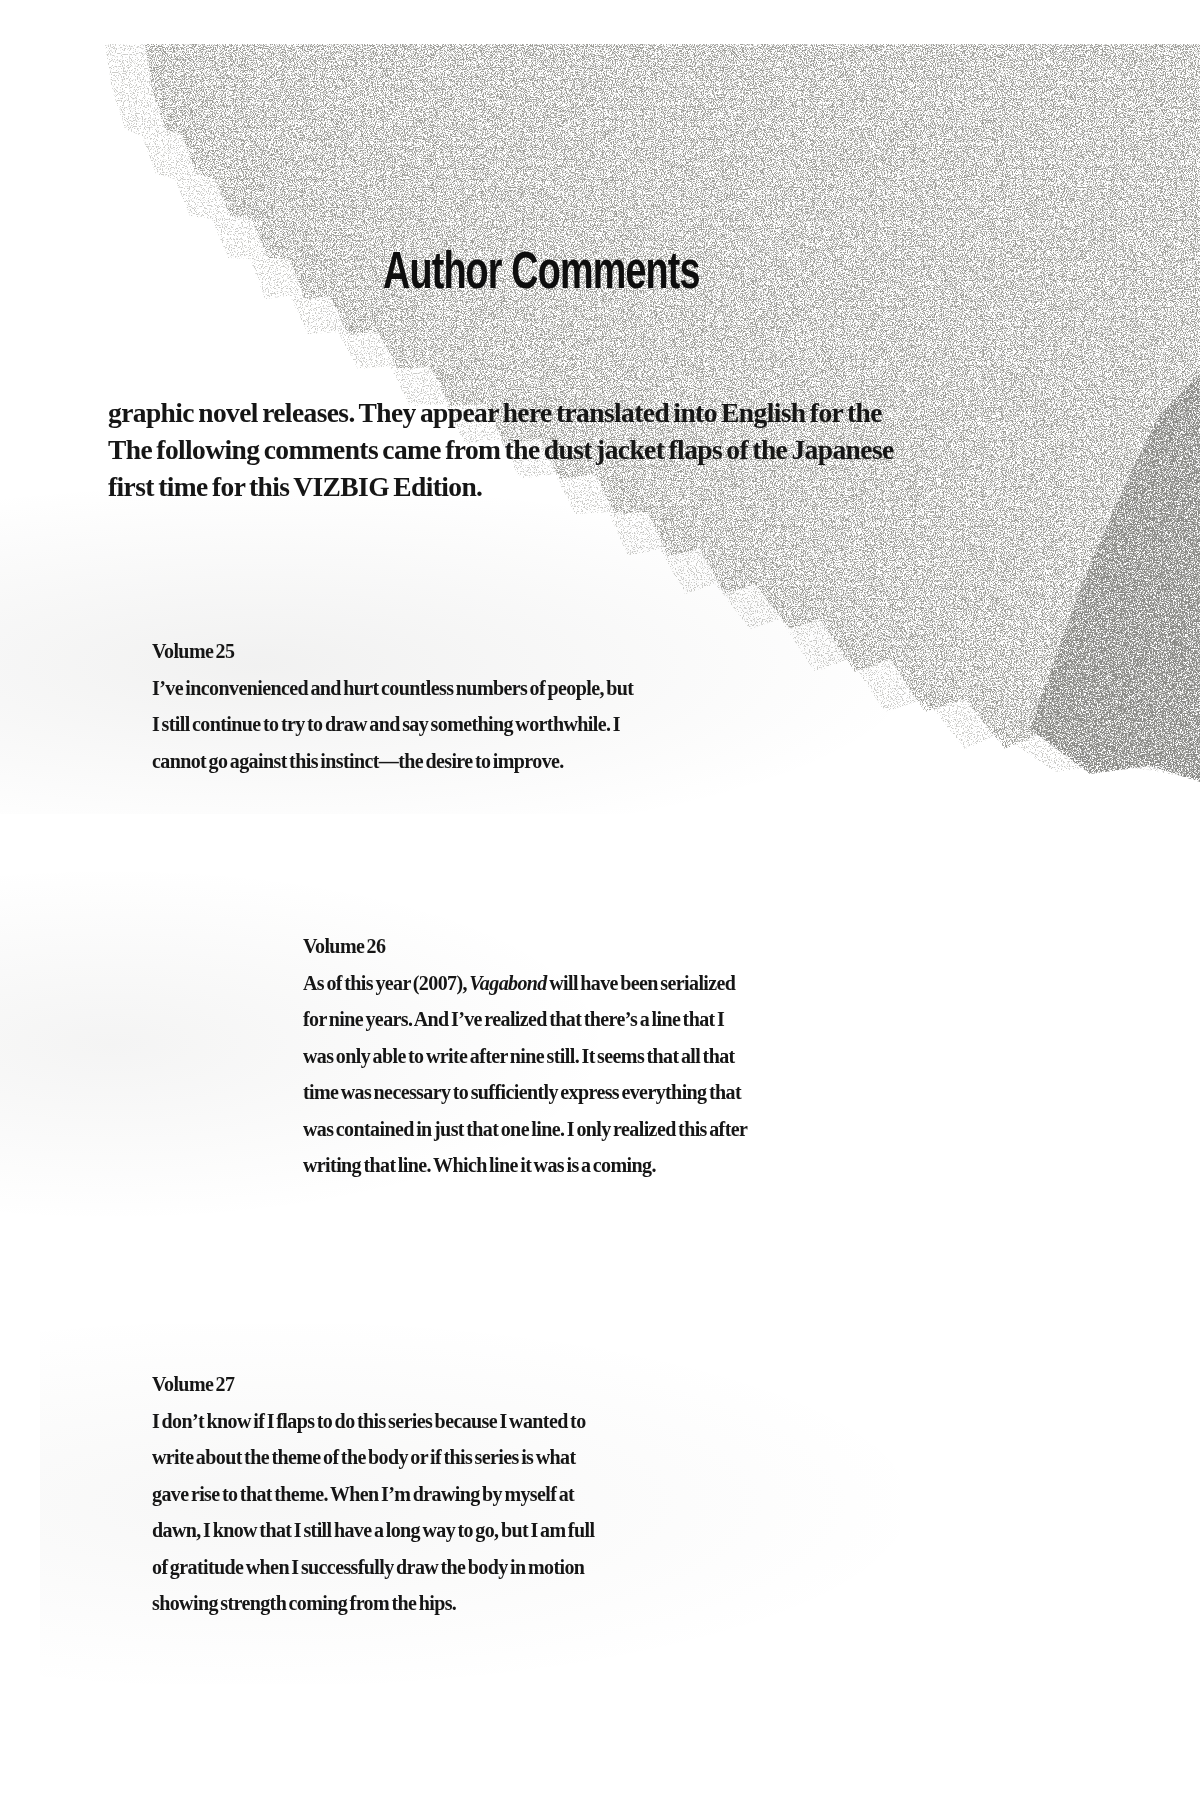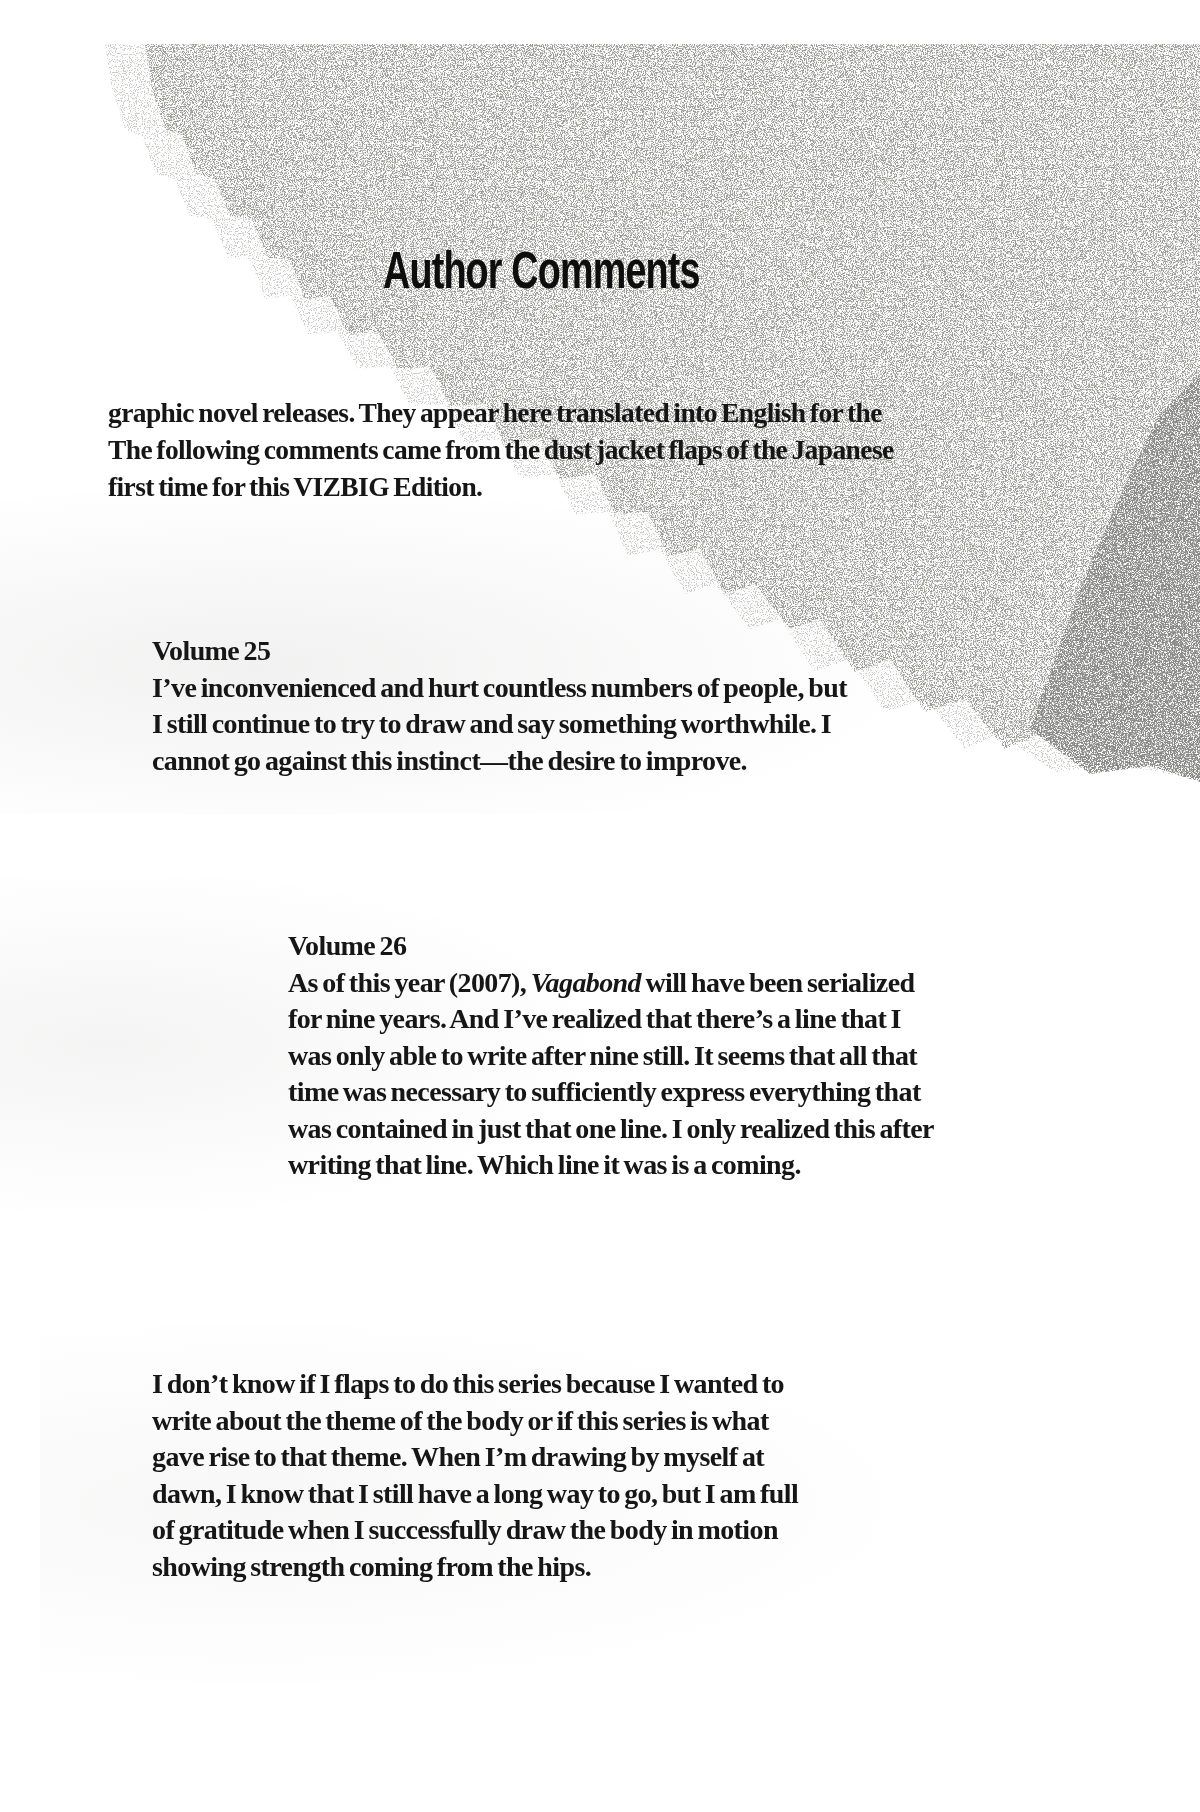--- a/index.html
+++ b/index.html
@@ -55,25 +55,25 @@
     letter-spacing: -0.6px;
     word-spacing: -2px;
   }
   .intro {
     left: 108px;
     top: 350px;
     font-size: 27.5px;
     line-height: 37px;
   }
   .volume {
-    font-size: 28px;
+    font-size: 20px;
     line-height: 36.5px;
   }
   .vol-25 { left: 152px; top: 589px; }
-  .vol-26 { left: 288px; top: 884px; }
+  .vol-26 { left: 303px; top: 884px; }
   .vol-27 { left: 152px; top: 1322px; }
   .vheading { white-space: nowrap; }
   .line { white-space: nowrap; }
   .italic { font-style: italic; text-align: center; }
 </style>
 </head>
 <body>
 
 <div class="page">
 
@@ -135,20 +135,21 @@
     <div class="vheading">Volume 26</div>
     <div class="line"><span>As of this year (2007), </span><span class="italic">Vagabond</span><span> will have been serialized</span></div>
     <div class="line">for nine years. And I’ve realized that there’s a line that I</div>
     <div class="line">was only able to write after nine still. It seems that all that</div>
     <div class="line">time was necessary to sufficiently express everything that</div>
     <div class="line">was contained in just that one line. I only realized this after</div>
     <div class="line">writing that line. Which line it was is a coming.</div>
   </section>
 
   <section class="textblock volume vol-27">
+    <div class="vheading">Volume 27</div>
     <div class="line">I don’t know if I flaps to do this series because I wanted to</div>
     <div class="line">write about the theme of the body or if this series is what</div>
     <div class="line">gave rise to that theme. When I’m drawing by myself at</div>
     <div class="line">dawn, I know that I still have a long way to go, but I am full</div>
     <div class="line">of gratitude when I successfully draw the body in motion</div>
     <div class="line">showing strength coming from the hips.</div>
   </section>
 
 </div>
 

